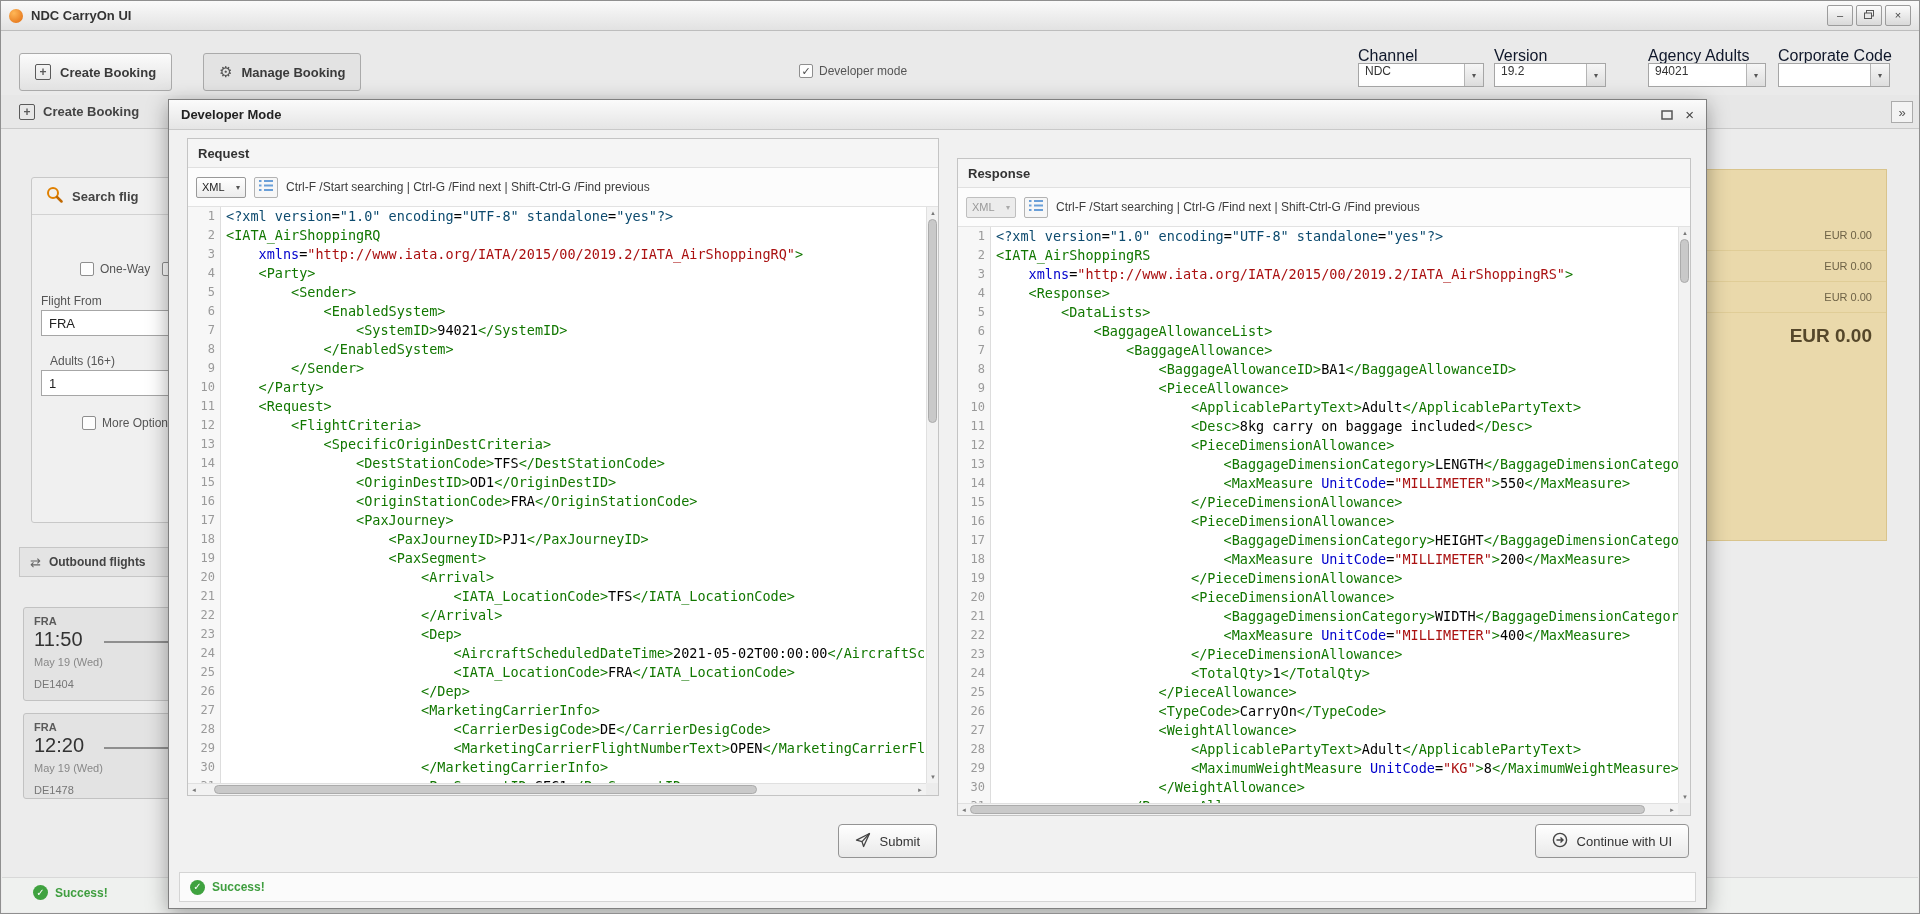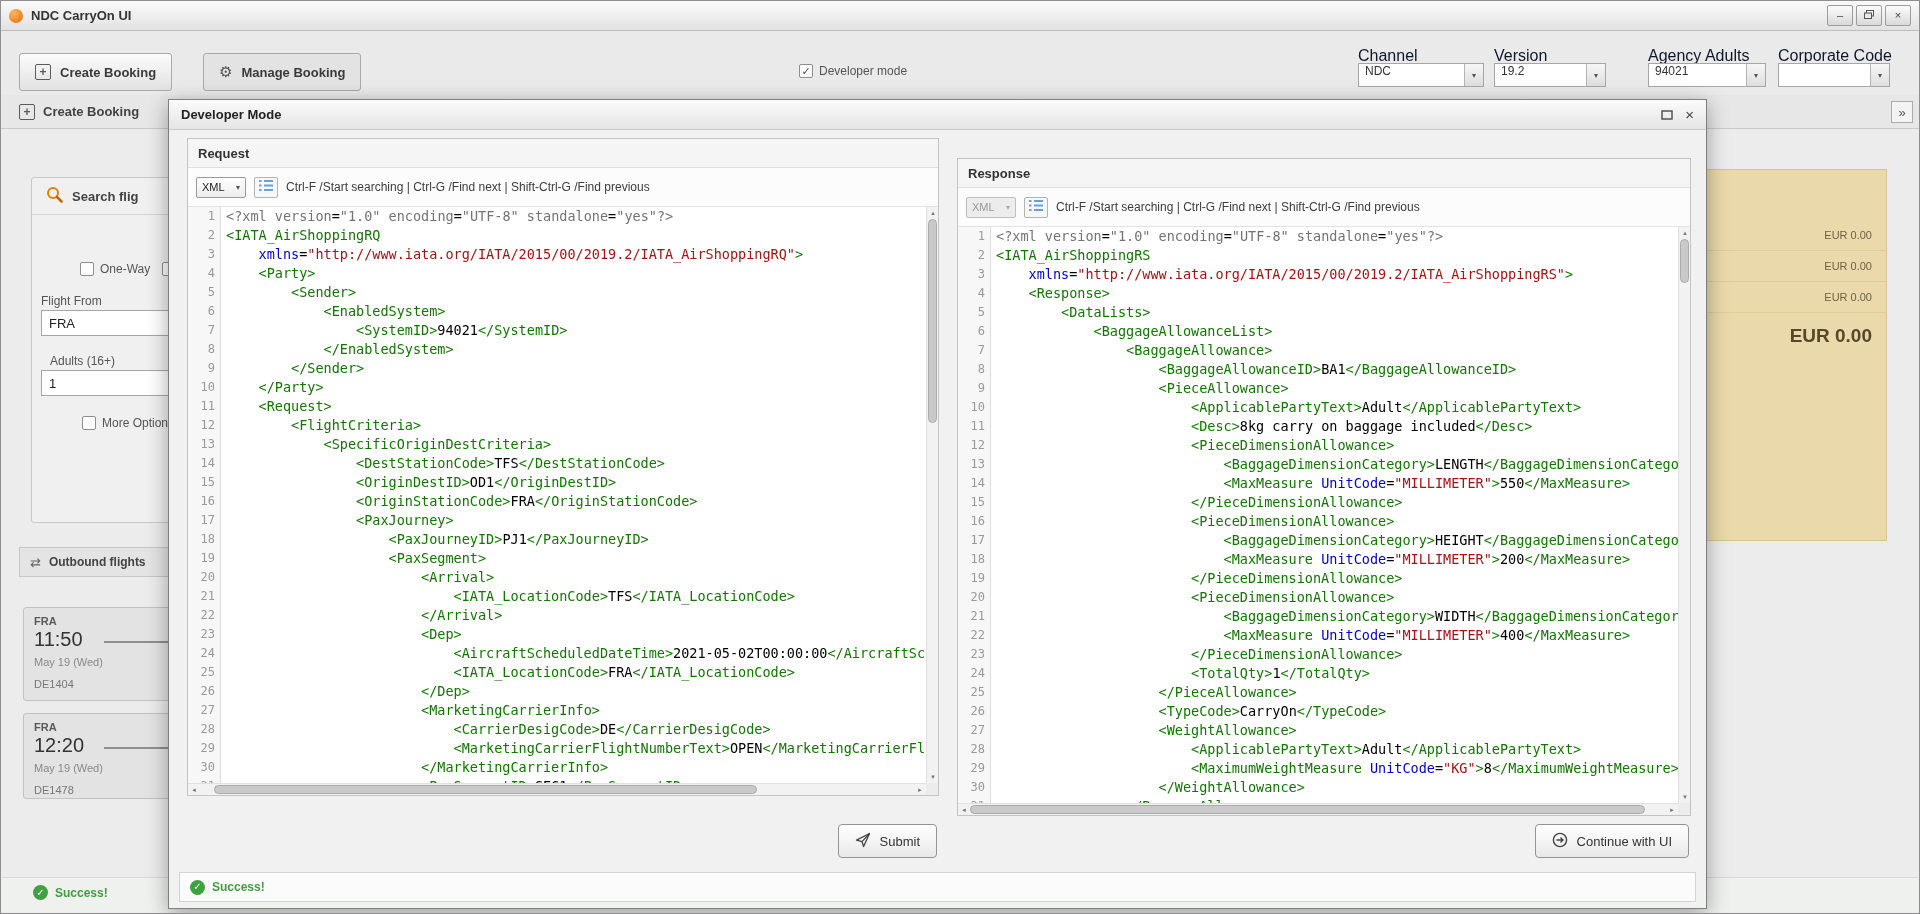--- a/index.html
+++ b/index.html
@@ -95,21 +95,21 @@
   .mode-select.disabled .marr{color:#aaa;}
   .list-btn{width:24px;height:21px;border:1px solid #b3b3b3;background:#f7f7f7;border-radius:2px;
     display:flex;align-items:center;justify-content:center;box-sizing:border-box;}
   .hint{font-size:12px;color:#3c3c3c;}
 
   .editor{position:relative;flex:1;background:#fff;overflow:hidden;}
   .gutter{position:absolute;left:0;top:0;bottom:12px;width:33px;background:#f7f7f7;border-right:1px solid #ddd;overflow:hidden;box-sizing:border-box;}
   .ln{height:19px;line-height:19px;font-family:"DejaVu Sans Mono",monospace;font-size:12px;color:#999;text-align:right;padding-right:5px;}
   .code-lines{position:absolute;left:34px;top:0;right:12px;bottom:12px;overflow:hidden;padding-left:4px;}
   .cl{height:19px;line-height:19px;font-family:"DejaVu Sans Mono",monospace;font-size:13.5px;white-space:pre;}
-  .tk-tag{color:#117700}.tk-attr{color:#0000cc}.tk-str{color:#aa1111}.tk-text{color:#000}.tk-plain{color:#000}.tk-meta{color:#737373}
+  .tk-tag{color:#117700}.tk-attr{color:#0000cc}.tk-str{color:#aa1111}.tk-text{color:#000}.tk-plain{color:#000}.tk-meta{color:#0c4a6e}
 
   .vscroll{position:absolute;right:0;top:0;bottom:12px;width:12px;background:#f2f2f2;border-left:1px solid #e0e0e0;box-sizing:border-box;}
   .hscroll{position:absolute;left:0;right:12px;bottom:0;height:12px;background:#f2f2f2;border-top:1px solid #e0e0e0;box-sizing:border-box;}
   .sarr{position:absolute;width:12px;height:12px;display:flex;align-items:center;justify-content:center;font-size:6px;color:#777;}
   .sarr.up{top:0;left:0}.sarr.down{bottom:0;left:0}.sarr.left{left:0;top:0}.sarr.right{right:0;top:0}
   .vtrack{position:absolute;top:12px;bottom:12px;left:0;right:0;}
   .htrack{position:absolute;left:12px;right:12px;top:0;bottom:0;}
   .vthumb{position:absolute;left:1px;right:1px;background:#c9c9c9;border:1px solid #ababab;border-radius:5px;box-sizing:border-box;}
   .hthumb{position:absolute;top:1px;bottom:1px;background:#c9c9c9;border:1px solid #ababab;border-radius:5px;box-sizing:border-box;}
   .corner{position:absolute;right:0;bottom:0;width:12px;height:12px;background:#ececec;}

